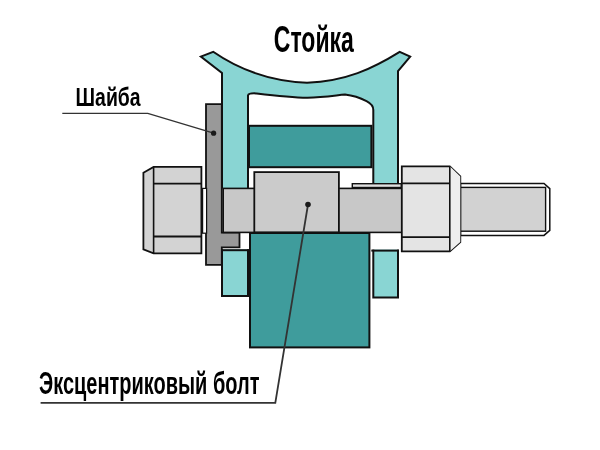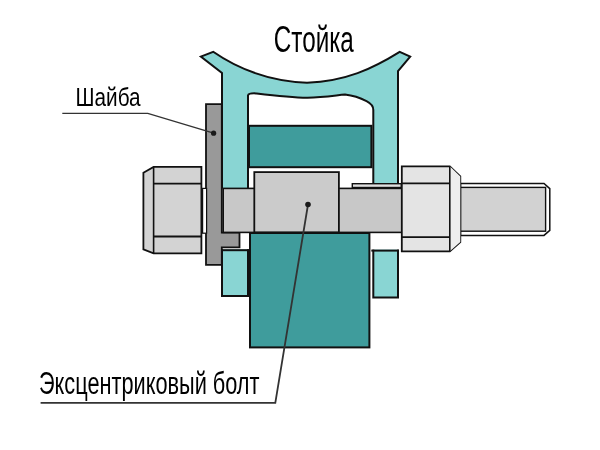--- a/index.html
+++ b/index.html
@@ -1,16 +1,16 @@
 <!DOCTYPE html>
 <html><head>
 <meta charset="utf-8">
 <style>
   html,body{margin:0;padding:0;background:#ffffff;}
-  .stage{position:relative;width:600px;height:450px;background:#ffffff;overflow:hidden;}
+  .stage{position:relative;width:600px;height:450px;background:#ffffff;overflow:hidden;font-weight:bold;}
   svg{display:block;}
   text{font-family:"Liberation Sans", sans-serif;fill:#000000;}
 </style>
 </head>
 <body>
 
 <div class="stage">
 <svg width="600" height="450" viewBox="0 0 600 450">
 
   <rect x="0" y="0" width="600" height="450" fill="#ffffff"></rect>

